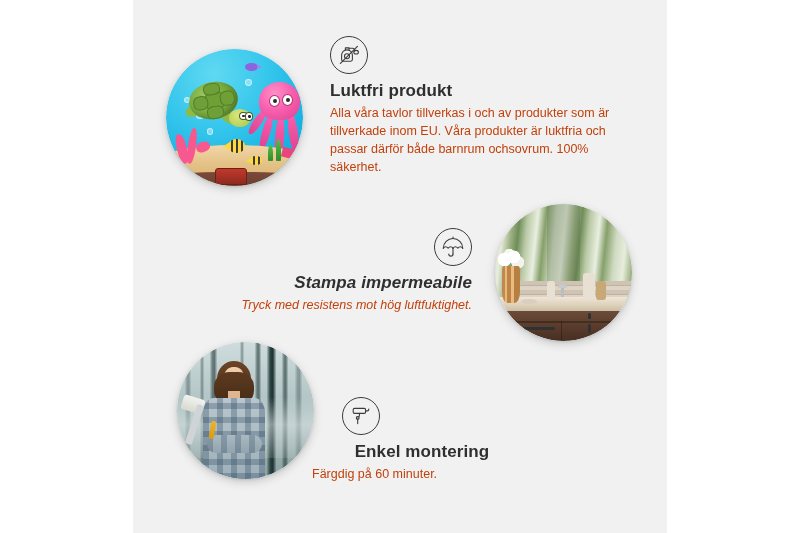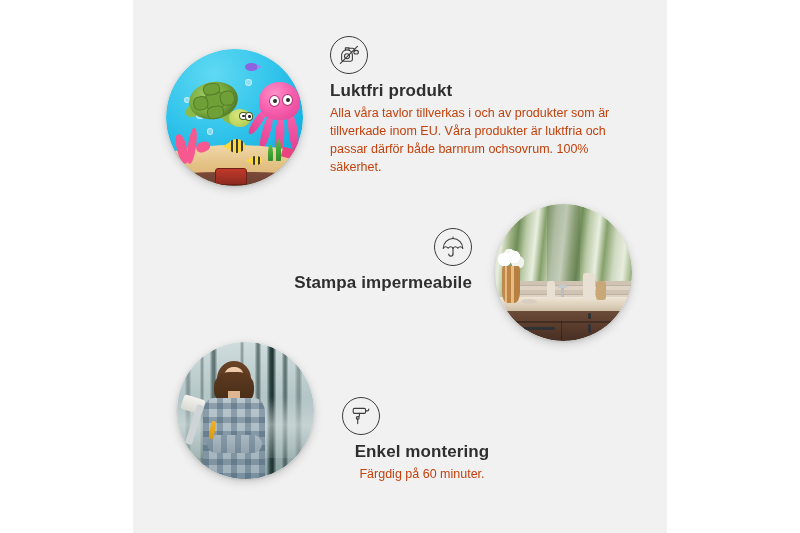--- a/index.html
+++ b/index.html
@@ -297,26 +297,26 @@
     margin: 7px 0 3px 0;
     letter-spacing: 0.1px;
   }
   .f-body {
     font-size: 12.5px;
     line-height: 1.45;
     color: #c2410c;
   }
 
   .f1 { left: 330px; top: 36px; width: 296px; text-align: left; }
-  .f2 { left: 214px; top: 228px; width: 258px; text-align: right; }
+  .f2 { left: 214px; top: 228px; width: 258px; text-align: right; font-style: italic; }
   .f2 .icon-row { display: flex; justify-content: flex-end; }
   .f3 { left: 312px; top: 397px; width: 220px; text-align: center; }
   .f3 .icon-row { display: flex; justify-content: flex-start; padding-left: 30px; }
   .f3 .f-title { text-align: center; }
-  .f3 .f-body { text-align: center; }
+  .f3 .f-body { text-align: left; }
 </style>
 </head>
 <body>
 
 <div id="stage">
 
   <div class="panel"></div>
 
   <div class="photo" style="left:166px; top:49px; width:137px; height:137px;">
     <div class="inner">
@@ -397,20 +397,21 @@
             <path d="M3.3 14.2 a9.7 9.7 0 0 1 19.4 0"></path>
             <path d="M3.3 14.2 q2.4-3.0 4.85 0 q2.4-3.0 4.85 0 q2.4-3.0 4.85 0 q2.4-3.0 4.85 0"></path>
             <line x1="13" y1="14.2" x2="13" y2="20.0"></line>
             <path d="M13 20.0 a2.1 2.1 0 0 1-4.2 0"></path>
             <line x1="13" y1="4.5" x2="13" y2="3.0"></line>
           </g>
         </svg>
       </div>
     </div>
     <div class="f-title">Stampa impermeabile</div>
+    <div class="f-body">Tryck med resistens mot hög luftfuktighet.</div>
   </div>
 
   <div class="photo" style="left:495px; top:204px; width:137px; height:137px;">
     <div class="inner">
       <div class="bath-wall"></div>
       <div class="bath-wall-dark"></div>
       <div class="bath-splash"></div>
       <div class="bath-faucet"></div>
       <div class="bath-sink"></div>
       <div class="bath-counter"></div>

